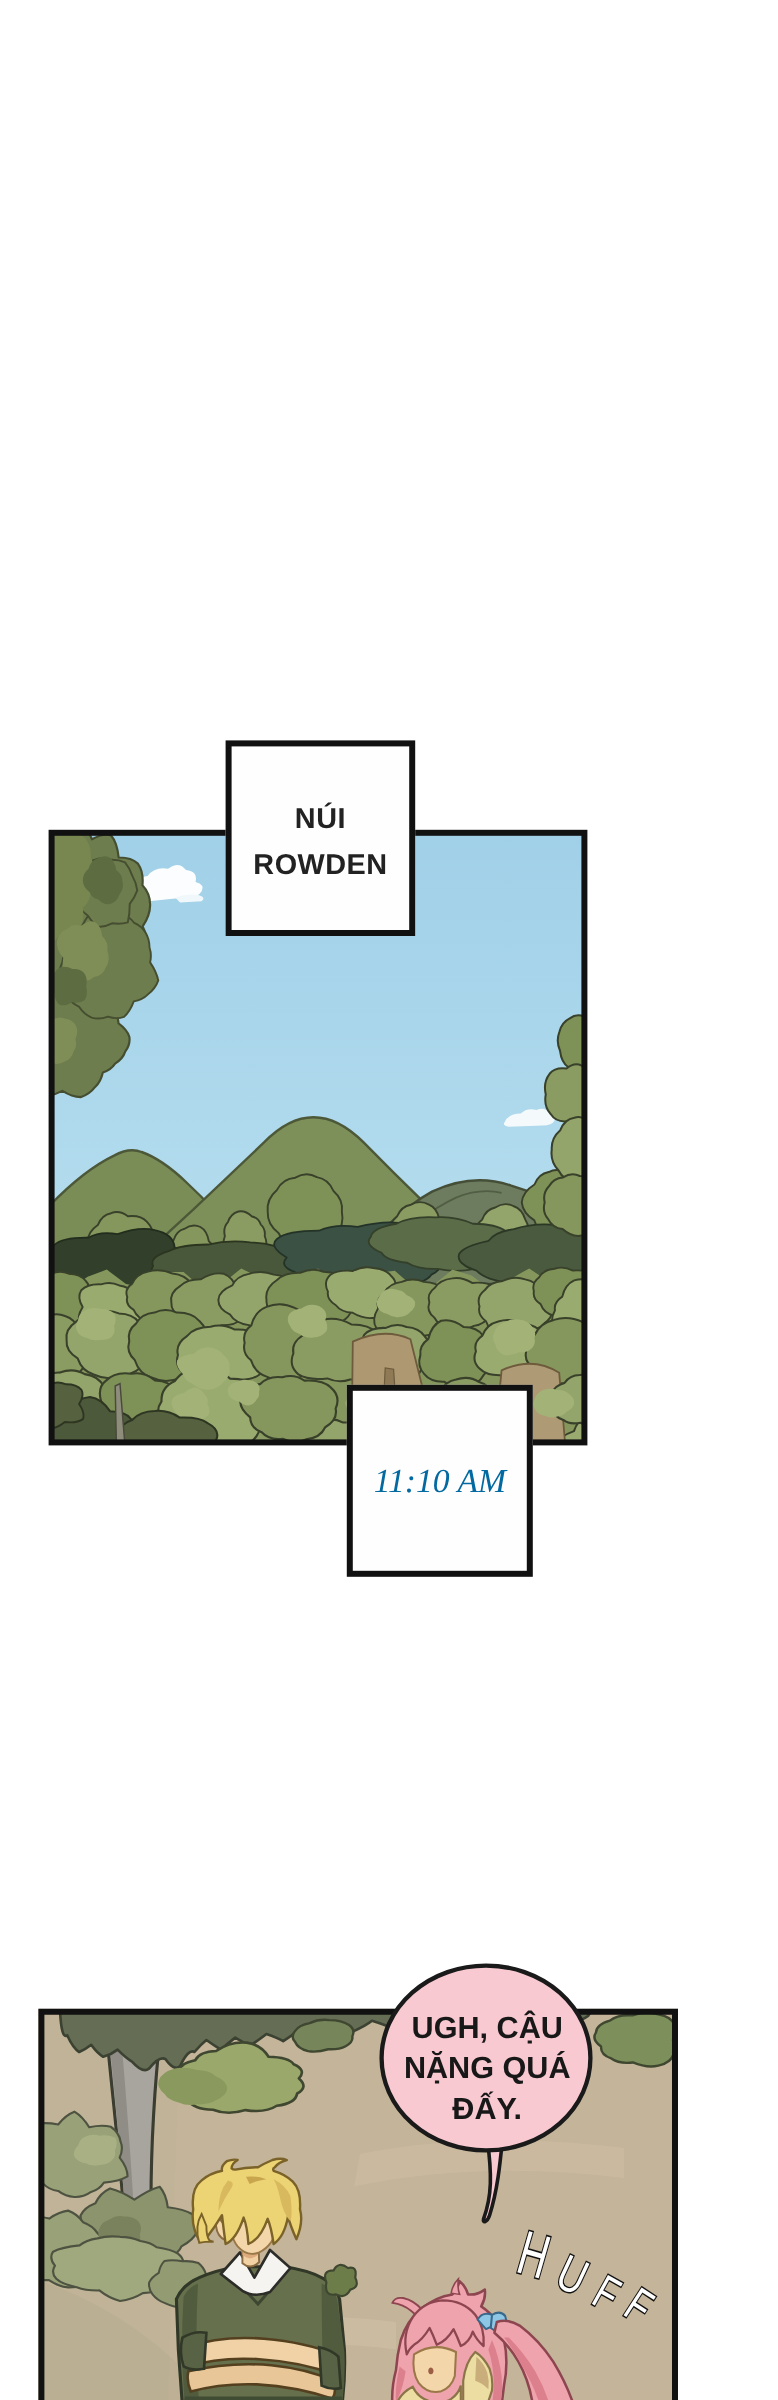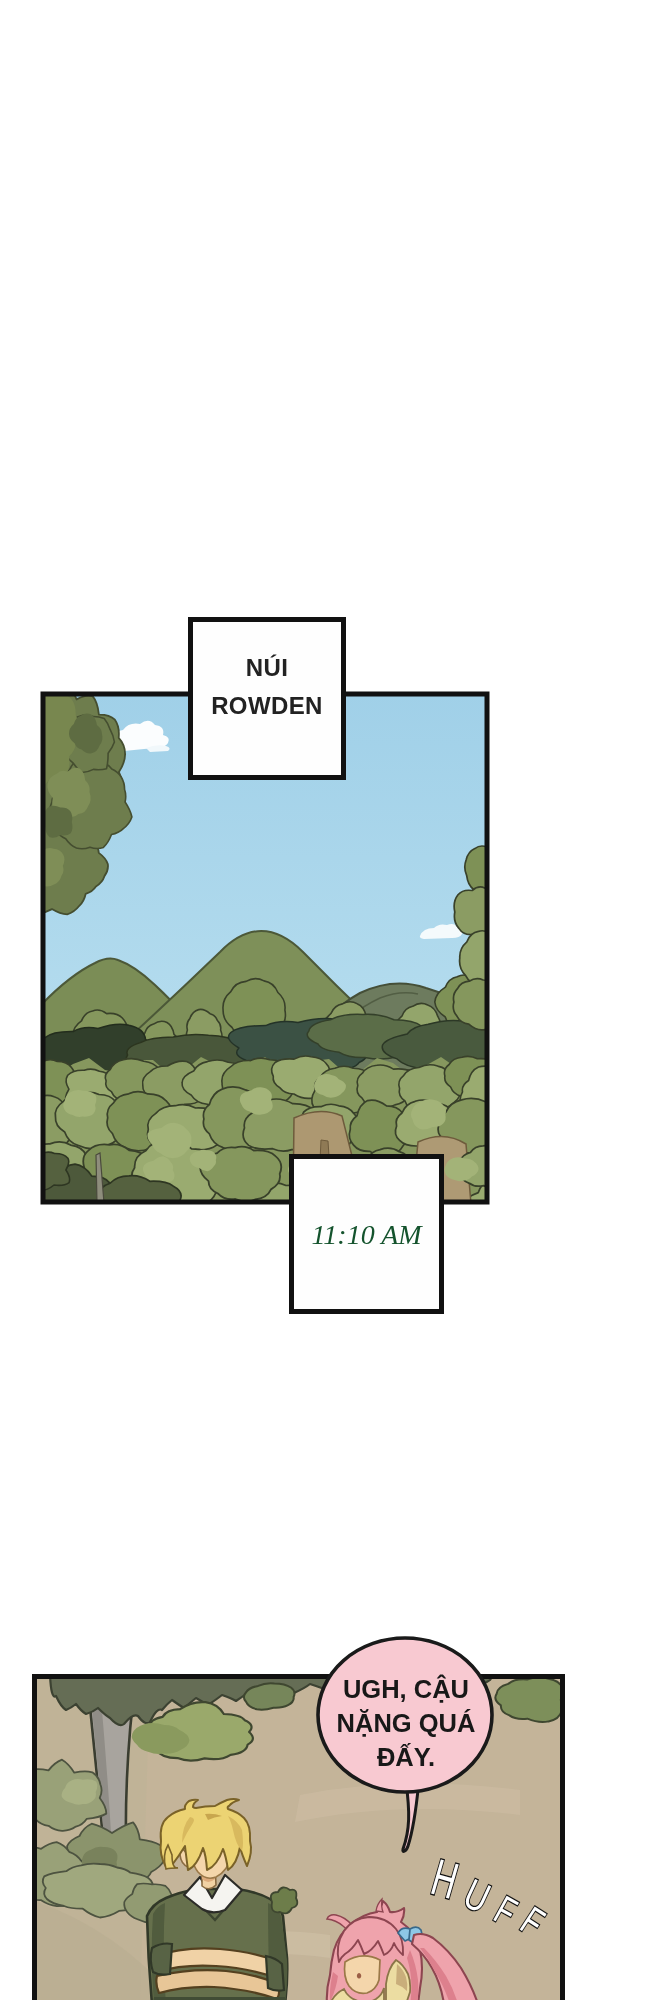--- a/index.html
+++ b/index.html
@@ -124,23 +124,23 @@
 
 <path d="M501.3,868.0 Q501.7,875.6 496.6,880.9 Q493.1,887.0 486.8,887.4 Q479.6,892.1 473.8,889.6 Q467.8,885.3 466.7,875.7 Q463.2,867.8 466.1,860.0 Q468.0,851.9 474.8,848.6 Q480.4,844.3 487.0,847.1 Q494.5,846.7 498.8,852.8 Q503.0,859.0 501.3,868.0 Z" fill="#7e9156" stroke="#39412a" stroke-width="1.7" stroke-linejoin="round"></path>
 <path d="M501.0,912.0 Q500.5,919.6 493.1,925.0 Q490.6,933.2 484.3,934.9 Q478.1,938.8 471.8,934.5 Q463.0,935.0 458.9,928.4 Q453.0,921.7 454.8,912.0 Q452.5,901.9 458.0,894.8 Q462.7,889.2 472.1,890.5 Q478.4,885.1 484.6,887.9 Q490.8,890.1 493.1,899.0 Q500.5,904.3 501.0,912.0 Z" fill="#8b9c63" stroke="#39412a" stroke-width="1.7" stroke-linejoin="round"></path>
 <path d="M506.5,958.0 Q510.2,968.3 506.6,975.5 Q502.1,982.2 492.6,981.6 Q485.6,987.4 478.7,984.3 Q469.6,983.8 465.5,975.4 Q458.4,968.2 459.8,958.0 Q459.2,948.4 466.9,941.8 Q470.3,932.7 478.6,931.4 Q485.3,929.0 492.3,935.5 Q500.9,935.2 505.0,941.9 Q509.3,948.5 506.5,958.0 Z" fill="#93a56b" stroke="#39412a" stroke-width="1.7" stroke-linejoin="round"></path>
 <path d="M501.2,1002.0 Q503.5,1011.1 497.3,1017.5 Q493.9,1027.4 485.0,1029.6 Q477.0,1031.4 468.8,1024.2 Q460.4,1023.3 456.8,1015.9 Q451.7,1010.2 453.9,1002.0 Q452.1,994.1 457.5,988.6 Q461.1,981.8 469.2,981.2 Q476.2,976.7 483.2,980.0 Q492.7,980.0 497.1,986.7 Q503.4,992.9 501.2,1002.0 Z" fill="#85975d" stroke="#39412a" stroke-width="1.7" stroke-linejoin="round"></path>
 </g>
 
   <rect x="43" y="694" width="444" height="508" fill="none" stroke="#111111" stroke-width="5"></rect>
 </svg>
 
-<div class="cap" style="left:188px;top:617px;width:158px;height:163px;font-size:24px;font-weight:bold;letter-spacing:0.4px;line-height:38px;padding-top:27px;">NÚI<br>ROWDEN</div>
-
-<div class="cap" style="left:289px;top:1154px;width:155px;height:160px;font-family:'Liberation Serif',serif;font-style:italic;font-size:28px;padding-top:60px;color:#14532d;">11:10 AM</div>
+<div class="cap" style="left:188px;top:617px;width:158px;height:163px;font-size:24px;font-weight:bold;letter-spacing:0.4px;line-height:38px;padding-top:42px;">NÚI<br>ROWDEN</div>
+
+<div class="cap" style="left:289px;top:1154px;width:155px;height:160px;font-family:'Liberation Serif',serif;font-style:italic;font-size:28px;padding-top:60px;color:#0369a1;">11:10 AM</div>
 
 <svg style="left:30px;top:1672px;" width="539" height="328" viewBox="30 1672 539 328">
   <defs>
         <clipPath id="gclip">
           <rect x="34.5" y="1676.5" width="528" height="328"></rect>
         </clipPath>
       </defs>
 
   <rect x="32" y="1674" width="533" height="330" fill="#c4b499"></rect>
 <g clip-path="url(#gclip)">

